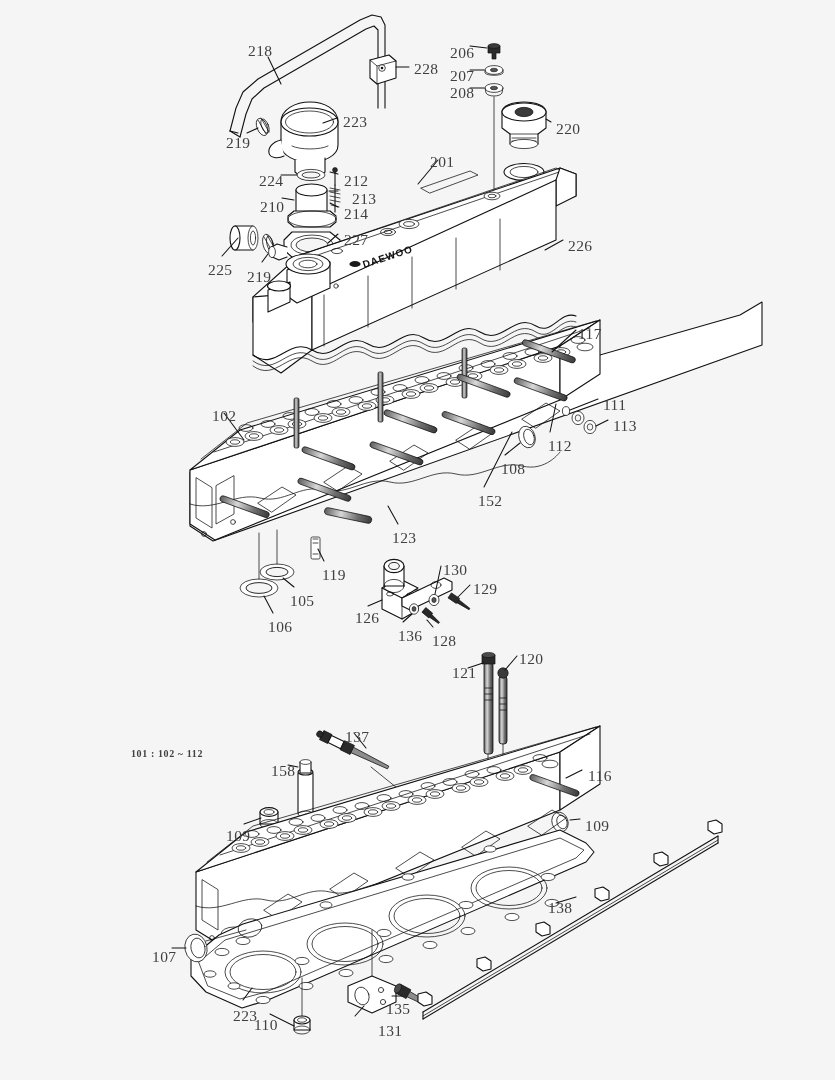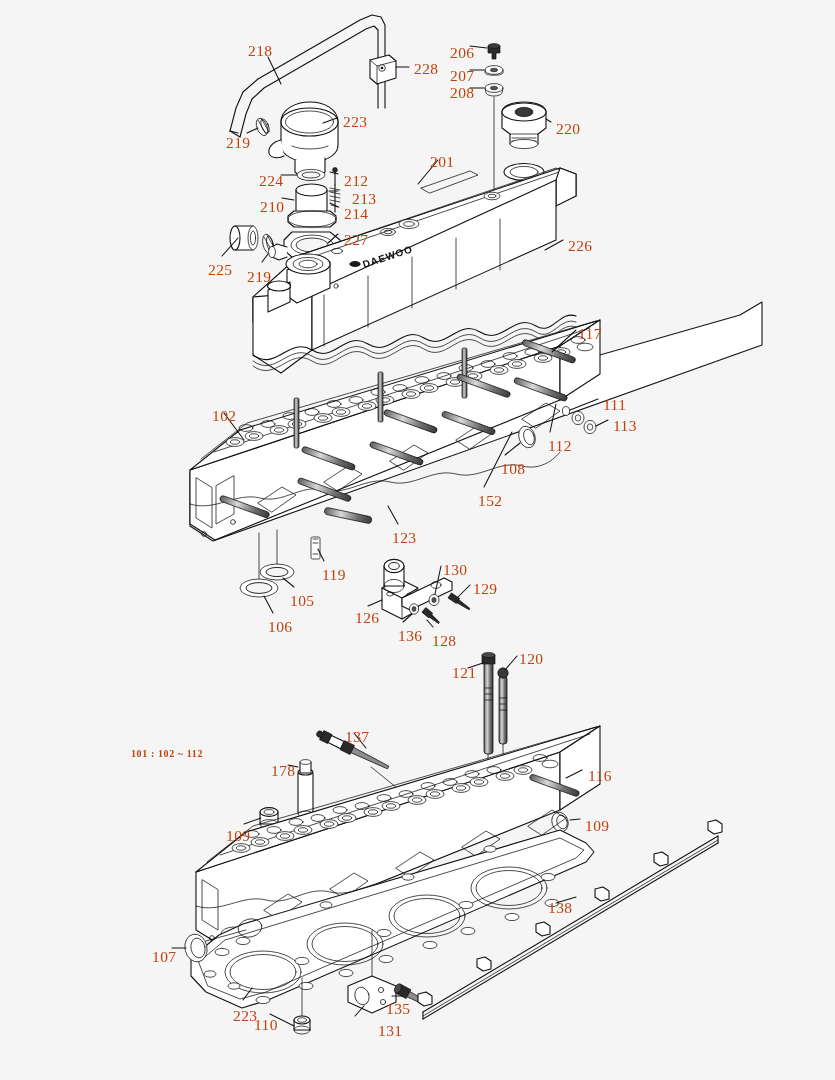--- a/index.html
+++ b/index.html
@@ -8,21 +8,21 @@
     font-family:"Liberation Serif", serif;
     width:835px;height:1080px;position:relative;overflow:hidden;
     -webkit-font-smoothing:antialiased;
   }
   #stage{position:absolute;left:0;top:0;width:835px;height:1080px;background:#f5f5f5;}
   svg#art{position:absolute;left:0;top:0;width:835px;height:1080px;}
   .lbl{
     position:absolute;
     font-family:"Liberation Serif", serif;
     font-size:15.5px;
-    color:#c2410c;
+    color:#404040;
     letter-spacing:.4px;
     white-space:nowrap;
     user-select:none;
   }
   .lbl.note{font-size:10px;font-weight:bold;letter-spacing:.6px;}
   
   .s{fill:none;stroke:#111;stroke-width:1.1;stroke-linecap:round;stroke-linejoin:round;}
   .sf{fill:#fff;stroke:#111;stroke-width:1.1;stroke-linejoin:round;stroke-linecap:round;}
   .thin{fill:none;stroke:#111;stroke-width:.75;stroke-linecap:round;stroke-linejoin:round;}
   .thinf{fill:#fff;stroke:#111;stroke-width:.75;stroke-linejoin:round;}
@@ -678,21 +678,21 @@
       <div class="lbl" style="left: 443px; top: 561px;">130</div>
       <div class="lbl" style="left: 473px; top: 580px;">129</div>
       <div class="lbl" style="left: 290px; top: 592px;">105</div>
       <div class="lbl" style="left: 355px; top: 609px;">126</div>
       <div class="lbl" style="left: 398px; top: 627px;">136</div>
       <div class="lbl" style="left: 432px; top: 632px;">128</div>
       <div class="lbl" style="left: 268px; top: 618px;">106</div>
       <div class="lbl" style="left: 452px; top: 664px;">121</div>
       <div class="lbl" style="left: 519px; top: 650px;">120</div>
       <div class="lbl" style="left: 345px; top: 728px;">137</div>
-      <div class="lbl" style="left: 271px; top: 762px;">178</div>
+      <div class="lbl" style="left: 271px; top: 762px;">158</div>
       <div class="lbl" style="left: 588px; top: 767px;">116</div>
       <div class="lbl" style="left: 226px; top: 827px;">109</div>
       <div class="lbl" style="left: 585px; top: 817px;">109</div>
       <div class="lbl" style="left: 548px; top: 899px;">138</div>
       <div class="lbl" style="left: 152px; top: 948px;">107</div>
       <div class="lbl" style="left: 233px; top: 1007px;">223</div>
       <div class="lbl" style="left: 254px; top: 1016px;">110</div>
       <div class="lbl" style="left: 350px; top: 1022px; margin-left: 28px;">131</div>
       <div class="lbl" style="left: 386px; top: 1000px;">135</div>
     </div>

